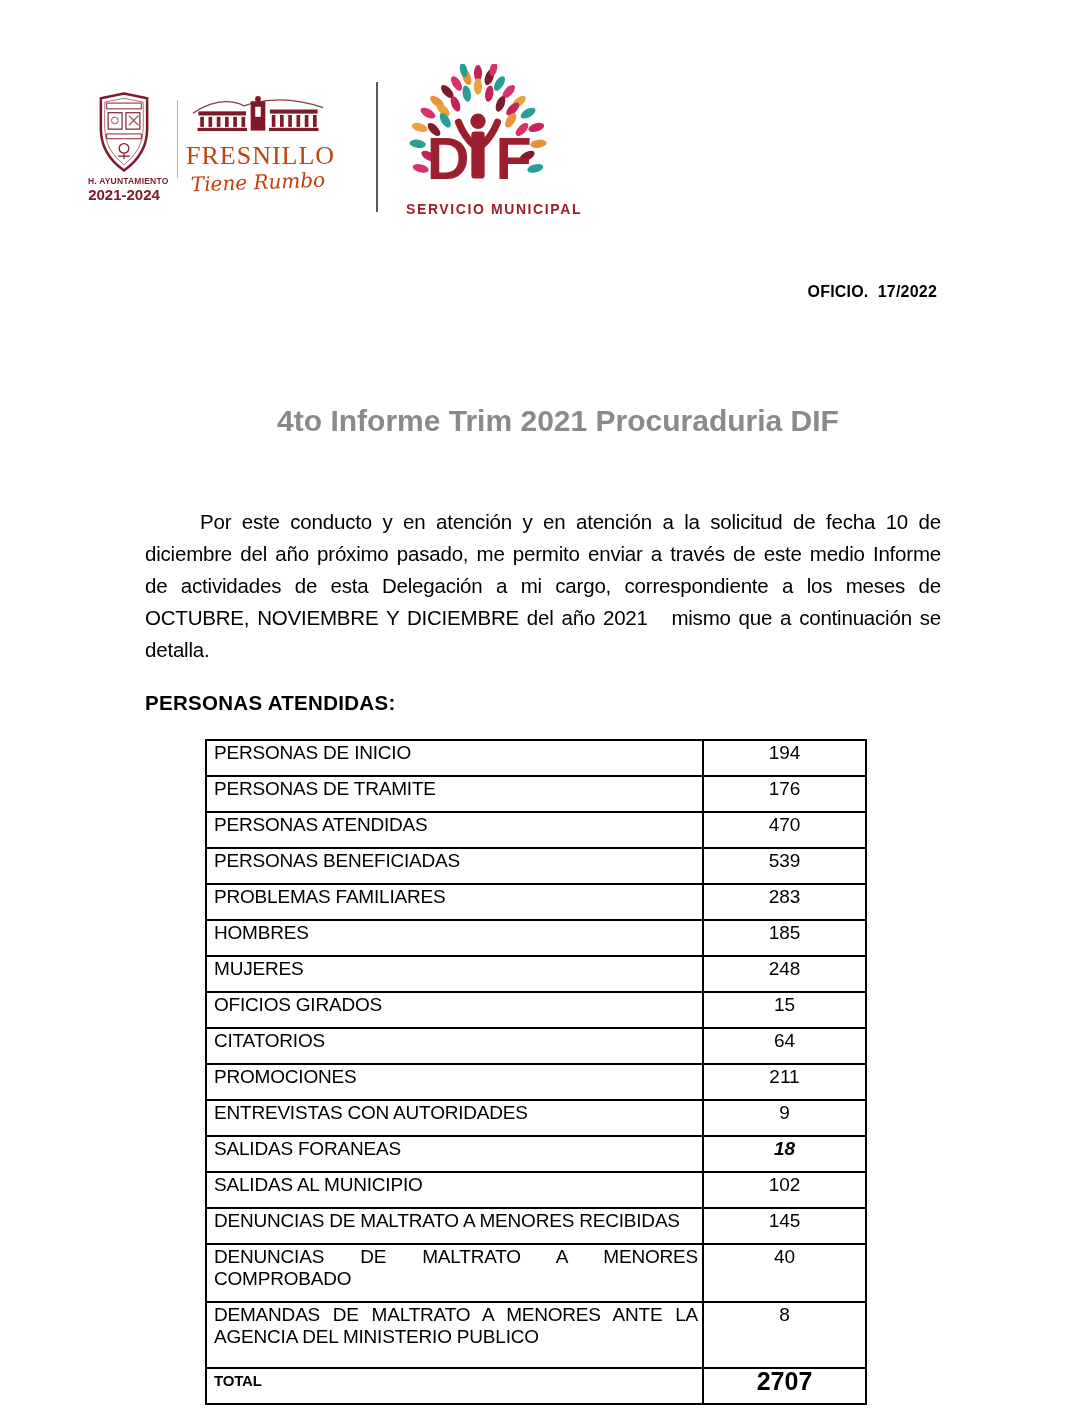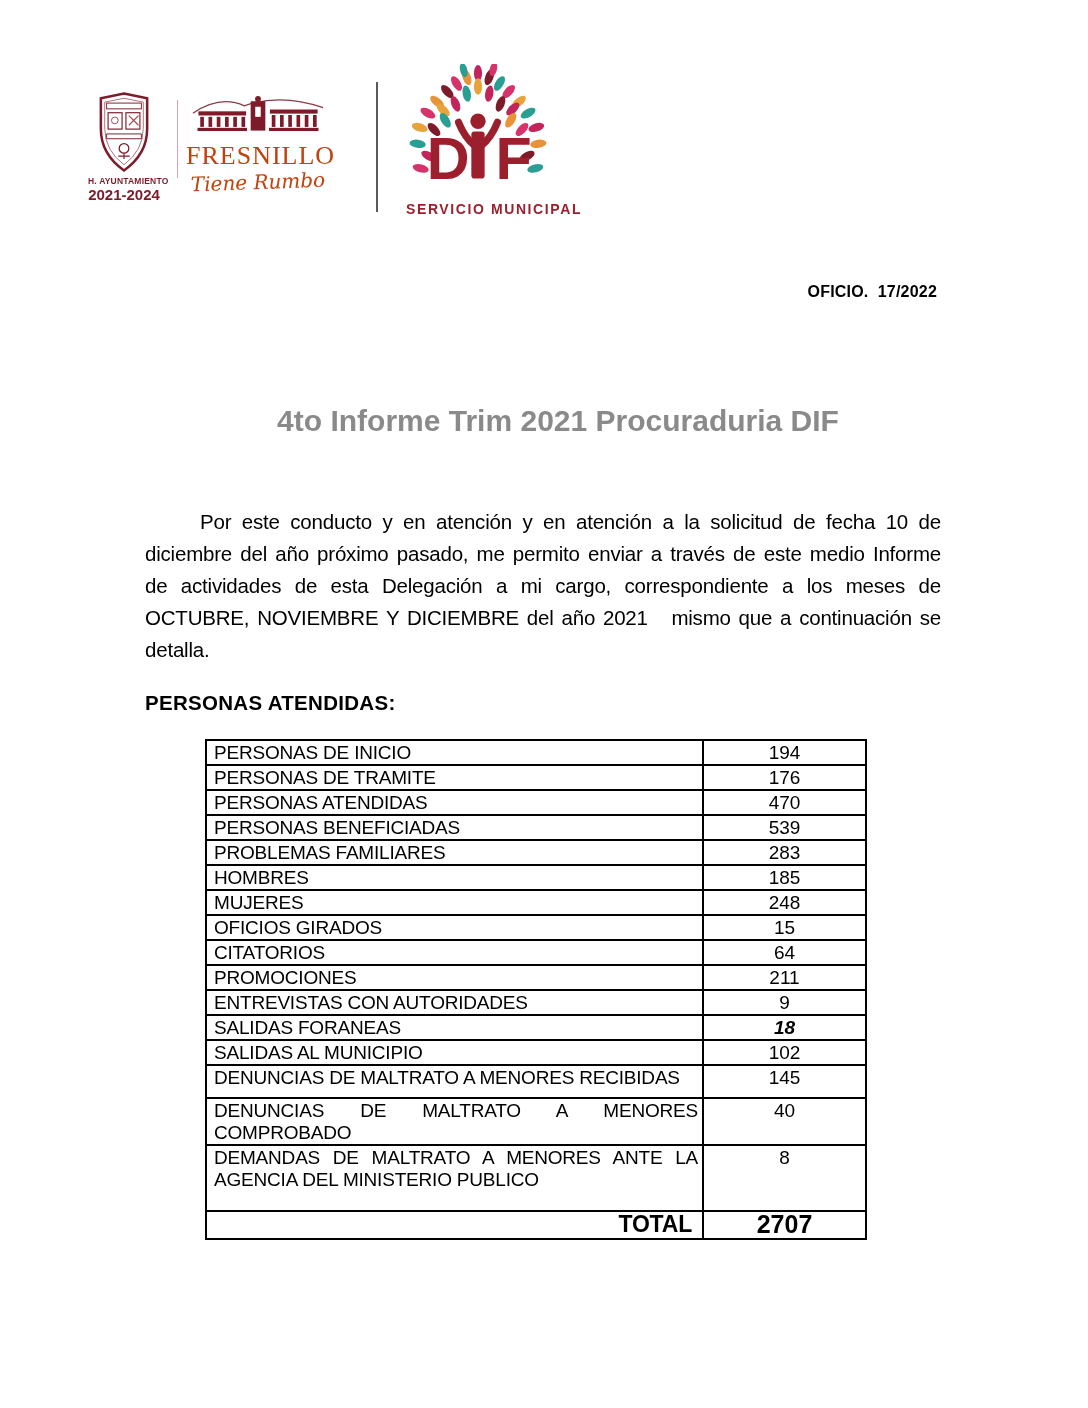--- a/index.html
+++ b/index.html
@@ -43,33 +43,33 @@
     font-size:20.5px; font-weight:bold; letter-spacing:0.3px;
   }
 
   
   .stats-table {
     position:absolute; top:739px; left:205px;
     border-collapse:collapse; table-layout:fixed;
   }
   .stats-table td {
     border:2px solid #000; font-size:19px; line-height:22px;
-    vertical-align:top; padding:1px 4px 0 7px; overflow:hidden;
+    vertical-align:top; padding:1px 4px 11px 7px; overflow:hidden;
   }
   .stats-table td.lbl { width:478px; letter-spacing:-0.2px; }
   .stats-table td.val { width:153px; text-align:center; padding-left:4px; }
   tr.r-normal { height:25px; }
   tr.r-tall   { height:33px; }
   tr.r-wrap15 { height:46px; }
   tr.r-wrap16 { height:66px; }
   tr.r-total  { height:28px; }
   td.lbl.prewrap { white-space:pre-line; text-align:justify; text-align-last:justify; }
   td.lbl.justify { text-align:justify; }
   td.val.italic  { font-style:italic; font-weight:bold; }
-  td.total-lbl { text-align:right; font-weight:bold; padding-right:10px; font-size:23px; }
+  td.total-lbl { text-align:left; font-weight:bold; padding-right:10px; font-size:15px; }
   td.total-val { font-weight:bold; font-size:25px; }
 </style>
 </head>
 <body>
 
 <div class="page">
 
   <div>
 
     <div class="crest-block">

